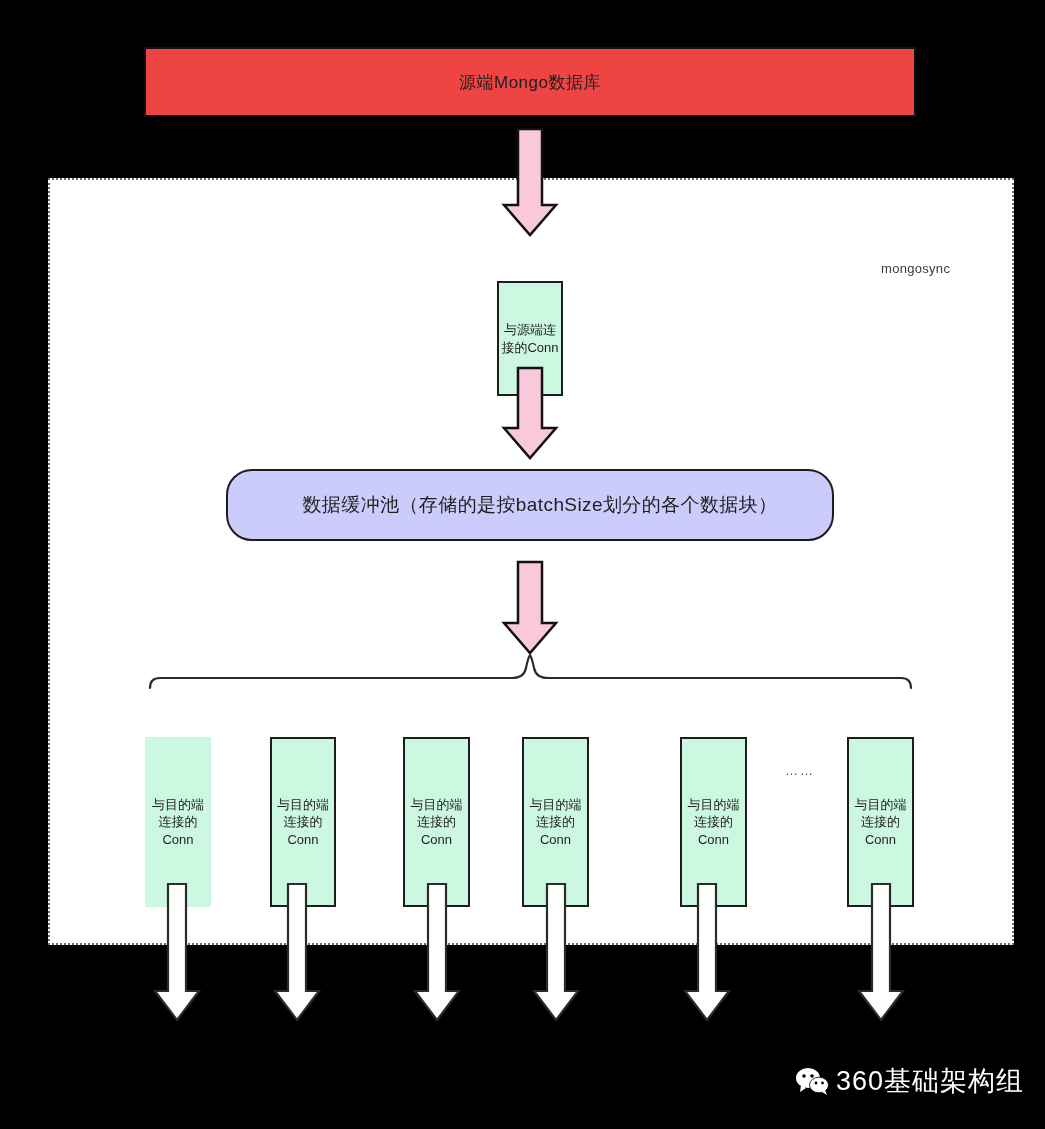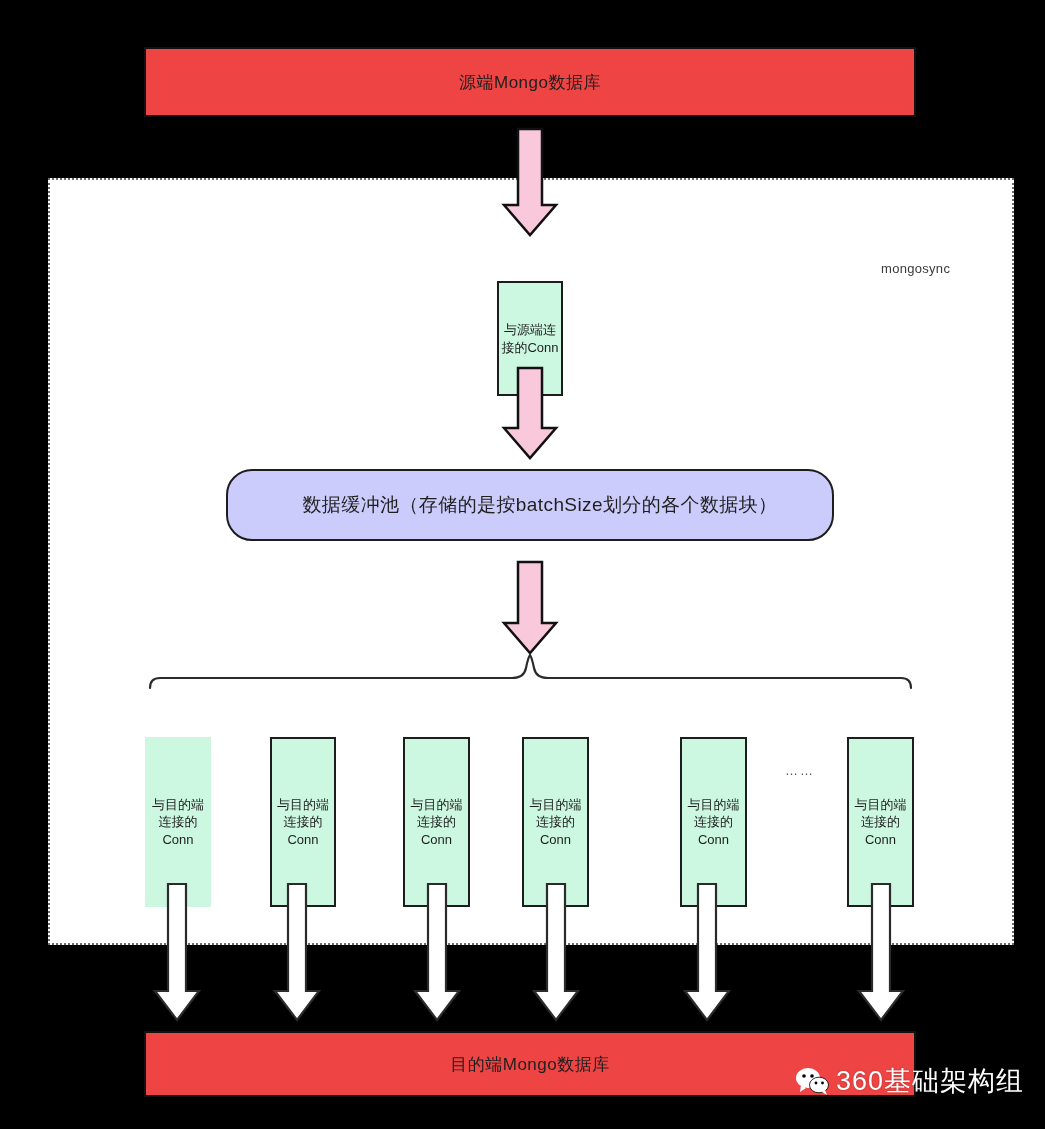--- a/index.html
+++ b/index.html
@@ -84,23 +84,20 @@
   </div>
   <div class="conn-box" style="left:680px;top:697px;width:67px;height:170px;">
     <span class="txt">与目的端连接的Conn</span>
   </div>
   <div class="conn-box" style="left:847px;top:697px;width:67px;height:170px;">
     <span class="txt">与目的端连接的Conn</span>
   </div>
 
   <div class="ellipsis" style="left:785px;top:763px;">……</div>
 
-  <div class="db-box" style="left:144px;top:1031px;width:772px;height:66px;">
-    <span>目的端Mongo数据库</span>
-  </div>
 
   <svg class="overlay" viewBox="0 0 1045 1129">
 
     <polygon points="518,129 542,129 542,205 556,205 530,235 504,205 518,205" fill="#F9C8DA" stroke="#111111" stroke-width="2.5" stroke-linejoin="miter"></polygon>
 
     <polygon points="518,368 542,368 542,428 556,428 530,458 504,428 518,428" fill="#F9C8DA" stroke="#111111" stroke-width="2.5" stroke-linejoin="miter"></polygon>
 
     <polygon points="518,562 542,562 542,623 556,623 530,653 504,623 518,623" fill="#F9C8DA" stroke="#111111" stroke-width="2.5" stroke-linejoin="miter"></polygon>
 
     <path d="M 150,688 Q 150,678 160,678 L 512,678 Q 524,678 526,668 Q 528,658 530,655

